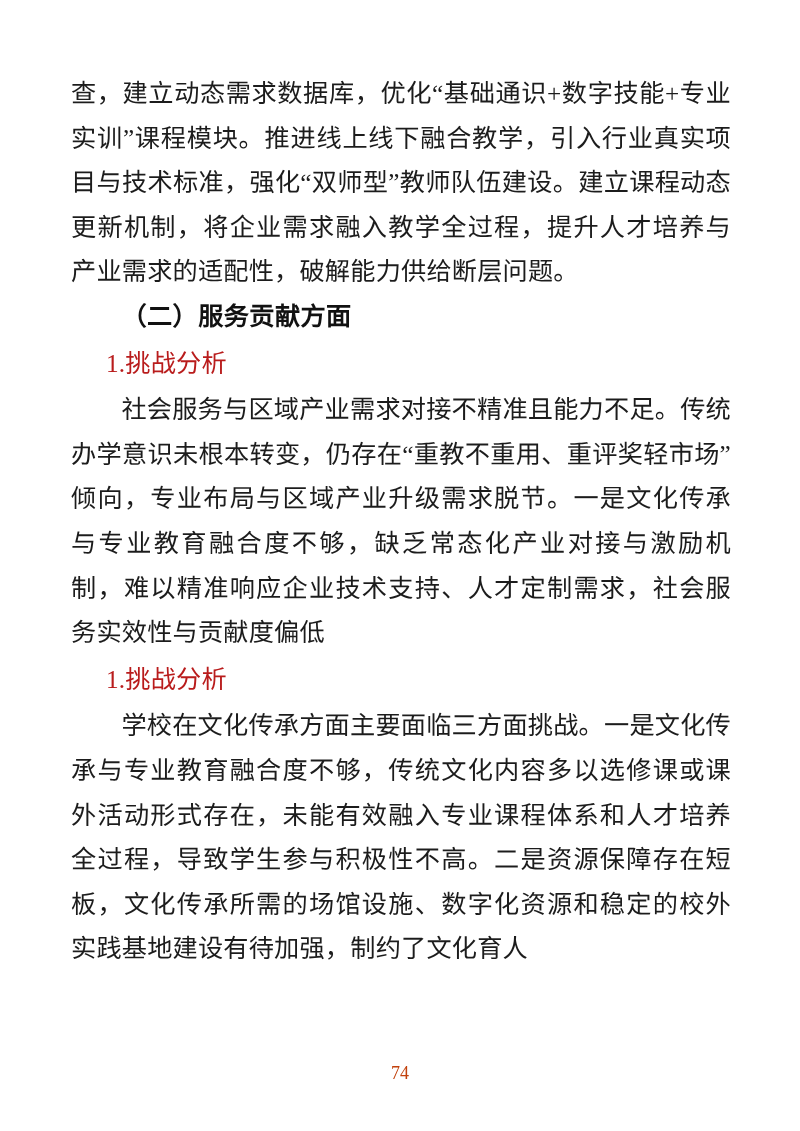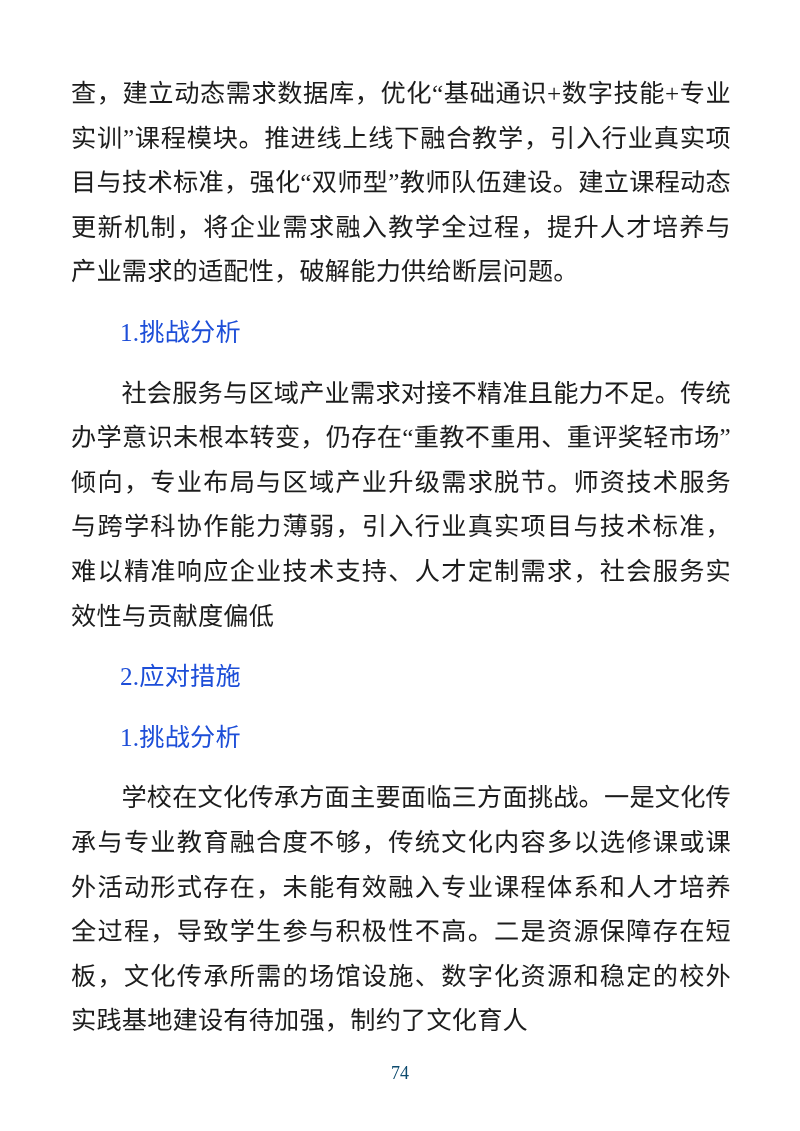--- a/index.html
+++ b/index.html
@@ -59,62 +59,62 @@
     line-height: 44.6px;
     font-weight: 700;
     text-indent: 50.4px;
     letter-spacing: 0.4px;
     color: #111111;
     font-family: "Liberation Serif", "DejaVu Serif", serif;
   }
 
   
   .heading-3 {
-    margin: 16px;
+    margin: 2px;
     font-size: 25.2px;
     line-height: 44.6px;
     font-weight: 400;
     text-indent: 33px;
     letter-spacing: 0.2px;
-    color: #1d4ed8;
+    color: #b91c1c;
     font-family: "Liberation Serif", "DejaVu Serif", serif;
   }
 
   
   .para.last-block {
     margin-bottom: 0;
   }
 
   .page-number {
     position: absolute;
     left: 0;
     right: 0;
     top: 1062px;
     text-align: center;
     font-size: 18px;
     line-height: 22px;
-    color: #0c4a6e;
+    color: #c2410c;
     font-family: "Liberation Serif", "DejaVu Serif", serif;
   }
 </style>
 </head>
 <body>
 
 <div class="page">
 
   <div class="page-body">
 
     <p class="para">查，建立动态需求数据库，优化“基础通识+数字技能+专业实训”课程模块。推进线上线下融合教学，引入行业真实项目与技术标准，强化“双师型”教师队伍建设。建立课程动态更新机制，将企业需求融入教学全过程，提升人才培养与产业需求的适配性，破解能力供给断层问题。</p>
 
+    <h2 class="heading-2">（二）服务贡献方面</h2>
 
     <h3 class="heading-3">1.挑战分析</h3>
 
-    <p class="para indent2">社会服务与区域产业需求对接不精准且能力不足。传统办学意识未根本转变，仍存在“重教不重用、重评奖轻市场”倾向，专业布局与区域产业升级需求脱节。师资技术服务与跨学科协作能力薄弱，引入行业真实项目与技术标准，难以精准响应企业技术支持、人才定制需求，社会服务实效性与贡献度偏低</p>
+    <p class="para indent2">社会服务与区域产业需求对接不精准且能力不足。传统办学意识未根本转变，仍存在“重教不重用、重评奖轻市场”倾向，专业布局与区域产业升级需求脱节。一是文化传承与专业教育融合度不够，缺乏常态化产业对接与激励机制，难以精准响应企业技术支持、人才定制需求，社会服务实效性与贡献度偏低</p>
 
-    <h3 class="heading-3">2.应对措施</h3>
 
 
 
     <h3 class="heading-3">1.挑战分析</h3>
 
     <p class="para indent2 last-block">学校在文化传承方面主要面临三方面挑战。一是文化传承与专业教育融合度不够，传统文化内容多以选修课或课外活动形式存在，未能有效融入专业课程体系和人才培养全过程，导致学生参与积极性不高。二是资源保障存在短板，文化传承所需的场馆设施、数字化资源和稳定的校外实践基地建设有待加强，制约了文化育人</p>
 
   </div>
 
   <div class="page-number">74</div>

